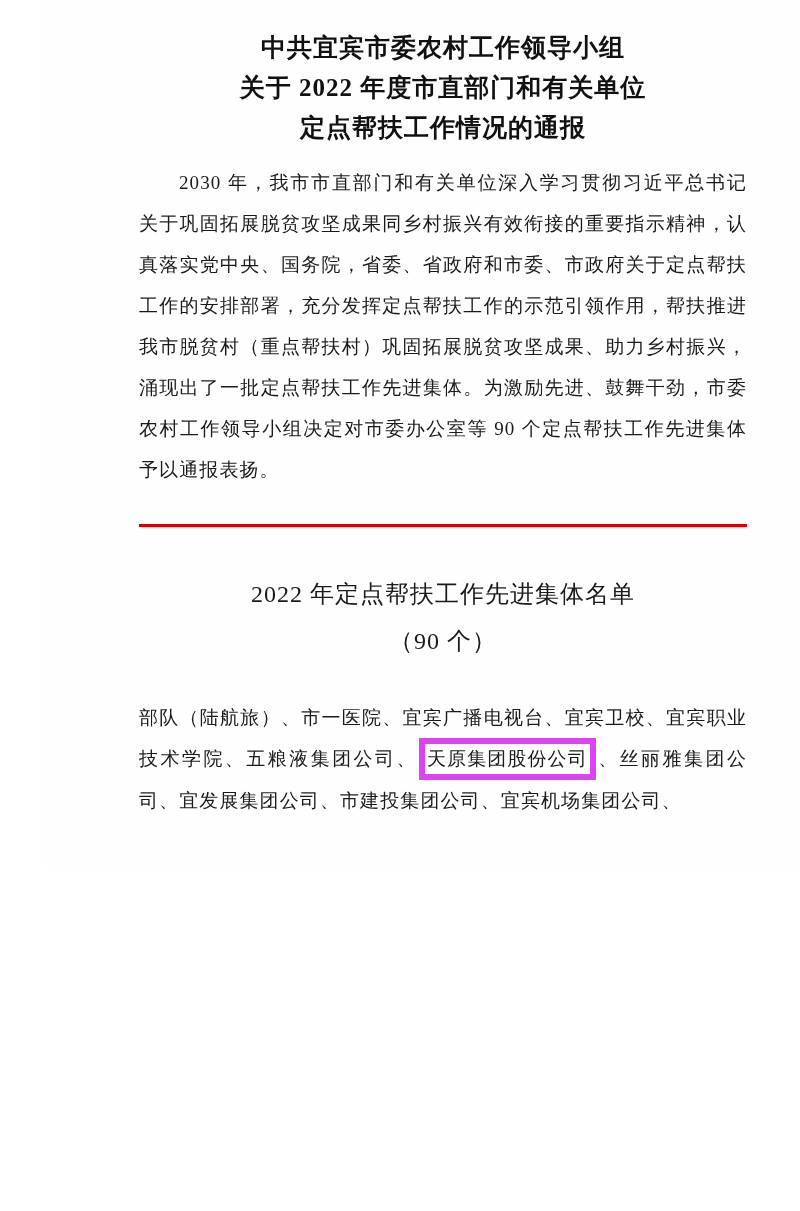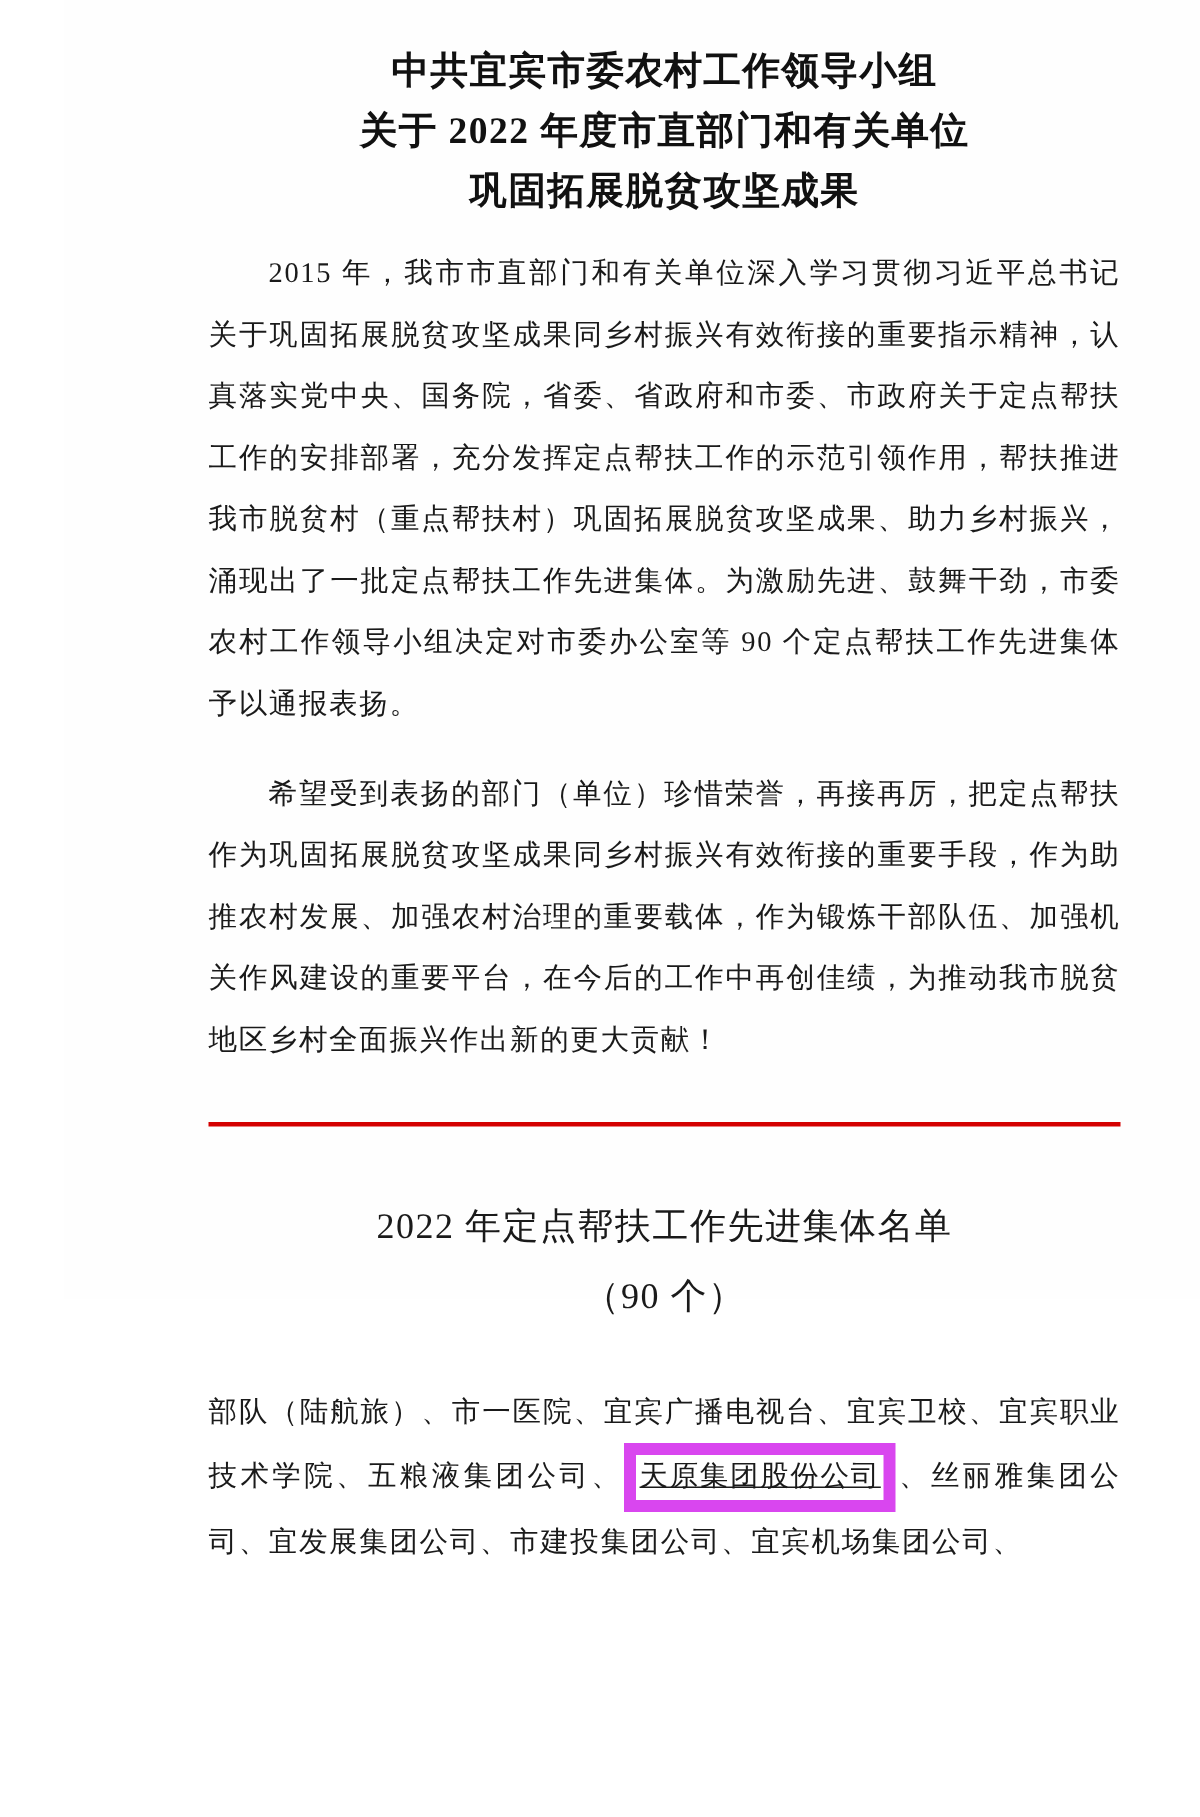--- a/index.html
+++ b/index.html
@@ -83,42 +83,40 @@
     margin-top: 40px;
     font-size: 19px;
     line-height: 41px;
     text-align: justify;
     text-justify: inter-ideograph;
     letter-spacing: 1.1px;
   }
   .highlight {
     display: inline-block;
     padding: 0 2px;
-    border: 8px solid #d946ef;
+    border: 6px solid #d946ef;
     line-height: 30px;
     margin: 0 1px;
     box-sizing: border-box;
-    text-decoration: underline;
   }
 </style>
 </head>
 <body>
 
 <div class="page">
 
   <h1 class="doc-title">
     <span class="line">中共宜宾市委农村工作领导小组</span>
     <span class="line">关于 2022 年度市直部门和有关单位</span>
-    <span class="line">巩固拓展脱贫攻坚成果</span>
+    <span class="line">定点帮扶工作情况的通报</span>
   </h1>
 
 
-  <p class="body-para">2015 年，我市市直部门和有关单位深入学习贯彻习近平总书记关于巩固拓展脱贫攻坚成果同乡村振兴有效衔接的重要指示精神，认真落实党中央、国务院，省委、省政府和市委、市政府关于定点帮扶工作的安排部署，充分发挥定点帮扶工作的示范引领作用，帮扶推进我市脱贫村（重点帮扶村）巩固拓展脱贫攻坚成果、助力乡村振兴，涌现出了一批定点帮扶工作先进集体。为激励先进、鼓舞干劲，市委农村工作领导小组决定对市委办公室等 90 个定点帮扶工作先进集体予以通报表扬。</p>
+  <p class="body-para">2030 年，我市市直部门和有关单位深入学习贯彻习近平总书记关于巩固拓展脱贫攻坚成果同乡村振兴有效衔接的重要指示精神，认真落实党中央、国务院，省委、省政府和市委、市政府关于定点帮扶工作的安排部署，充分发挥定点帮扶工作的示范引领作用，帮扶推进我市脱贫村（重点帮扶村）巩固拓展脱贫攻坚成果、助力乡村振兴，涌现出了一批定点帮扶工作先进集体。为激励先进、鼓舞干劲，市委农村工作领导小组决定对市委办公室等 90 个定点帮扶工作先进集体予以通报表扬。</p>
 
-  <p class="body-para">希望受到表扬的部门（单位）珍惜荣誉，再接再厉，把定点帮扶作为巩固拓展脱贫攻坚成果同乡村振兴有效衔接的重要手段，作为助推农村发展、加强农村治理的重要载体，作为锻炼干部队伍、加强机关作风建设的重要平台，在今后的工作中再创佳绩，为推动我市脱贫地区乡村全面振兴作出新的更大贡献！</p>
 
   <div class="rule"></div>
 
 
   <div class="list-title">2022 年定点帮扶工作先进集体名单</div>
 
   <div class="list-count">（90 个）</div>
 
   <div class="list-body"><span>部队（陆航旅）、市一医院、宜宾广播电视台、宜宾卫校、宜宾职业技术学院、五粮液集团公司、</span><span class="highlight">天原集团股份公司</span><span>、丝丽雅集团公司、宜发展集团公司、市建投集团公司、宜宾机场集团公司、</span></div>
 

